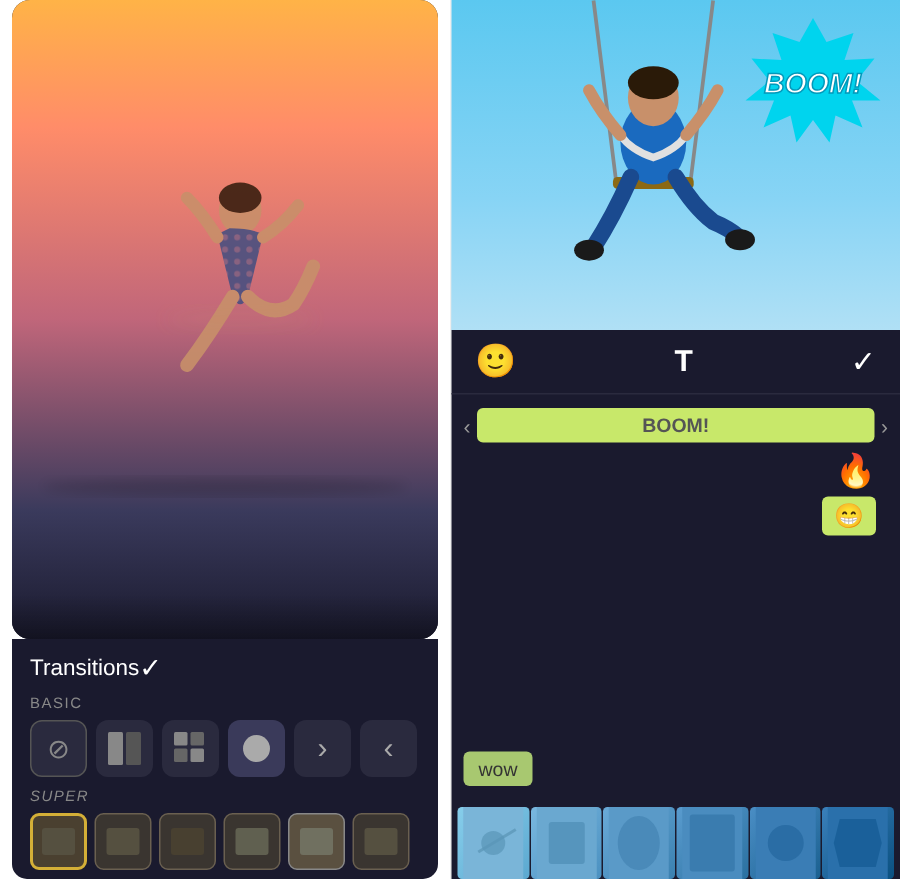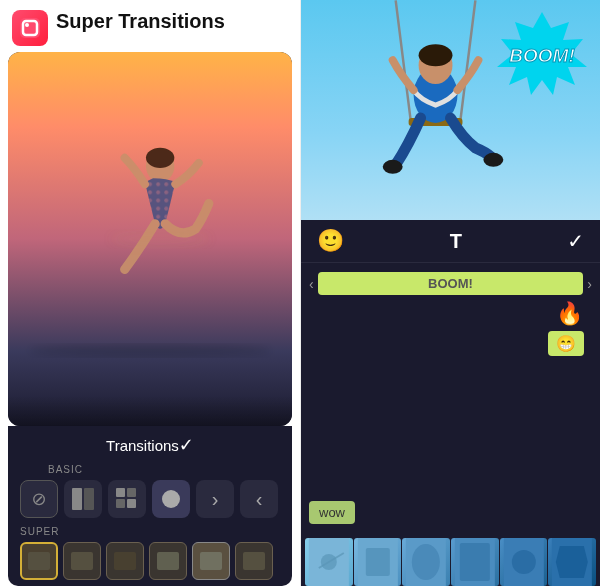--- a/index.html
+++ b/index.html
@@ -80,42 +80,41 @@
     .left-controls {
       background: #1a1a2e;
       padding: 8px 12px 6px 12px;
       margin: 0 8px;
       border-radius: 0 0 10px 10px;
     }
 
     .transitions-bar {
       display: flex;
       align-items: center;
-      justify-content: center;
+      justify-content: flex-start;
       color: white;
       margin-bottom: 8px;
     }
 
     .transitions-label {
       font-size: 15px;
       font-weight: 500;
       color: #fff;
     }
 
     .checkmark {
       color: #fff;
       font-size: 18px;
     }
 
     .basic-label {
       font-size: 10px;
       color: #888;
       letter-spacing: 1px;
       margin-bottom: 5px;
-      margin-left: 28px;
     }
 
     .transition-row {
       display: flex;
       align-items: center;
       gap: 6px;
       margin-bottom: 8px;
     }
 
     .trans-btn {
@@ -138,20 +137,21 @@
     .trans-btn.ban {
       background: #2a2a3e;
       border: 1px solid #555;
     }
 
     .super-label {
       font-size: 10px;
       color: #888;
       letter-spacing: 1px;
       margin-bottom: 5px;
+      font-style: italic;
     }
 
     .super-row {
       display: flex;
       align-items: center;
       gap: 5px;
     }
 
     .super-btn {
       width: 38px;
@@ -323,36 +323,20 @@
       width: 100%;
       height: 100%;
     }
   </style>
 </head>
 <body>
 
 <div class="container">
 
   <div class="left-panel">
-    <div class="left-header">
-      <div class="app-icon">
-        <svg width="24" height="24" viewBox="0 0 24 24" fill="none">
-          <rect x="2" y="2" width="20" height="20" rx="5" fill="url(#grad1)" stroke="none"></rect>
-          <rect x="5" y="5" width="14" height="14" rx="3" stroke="white" stroke-width="2.5" fill="none"></rect>
-          <circle cx="9" cy="9" r="2" fill="white"></circle>
-          <defs>
-            <linearGradient id="grad1" x1="0" y1="0" x2="24" y2="24">
-              <stop offset="0%" stop-color="#ff4b6e"></stop>
-              <stop offset="100%" stop-color="#ff1f3d"></stop>
-            </linearGradient>
-          </defs>
-        </svg>
-      </div>
-      <div class="left-title">Super Transitions</div>
-    </div>
 
     <div class="left-video-area">
       <div class="video-bg">
 
         <svg class="dancer-svg" viewBox="0 0 280 300" style="position:absolute;bottom:0;left:0;">
 
           <ellipse cx="140" cy="260" rx="120" ry="6" fill="rgba(0,0,0,0.15)" filter="url(#blur1)"></ellipse>
 
           <g transform="translate(120,60)" opacity="0.9">
 

